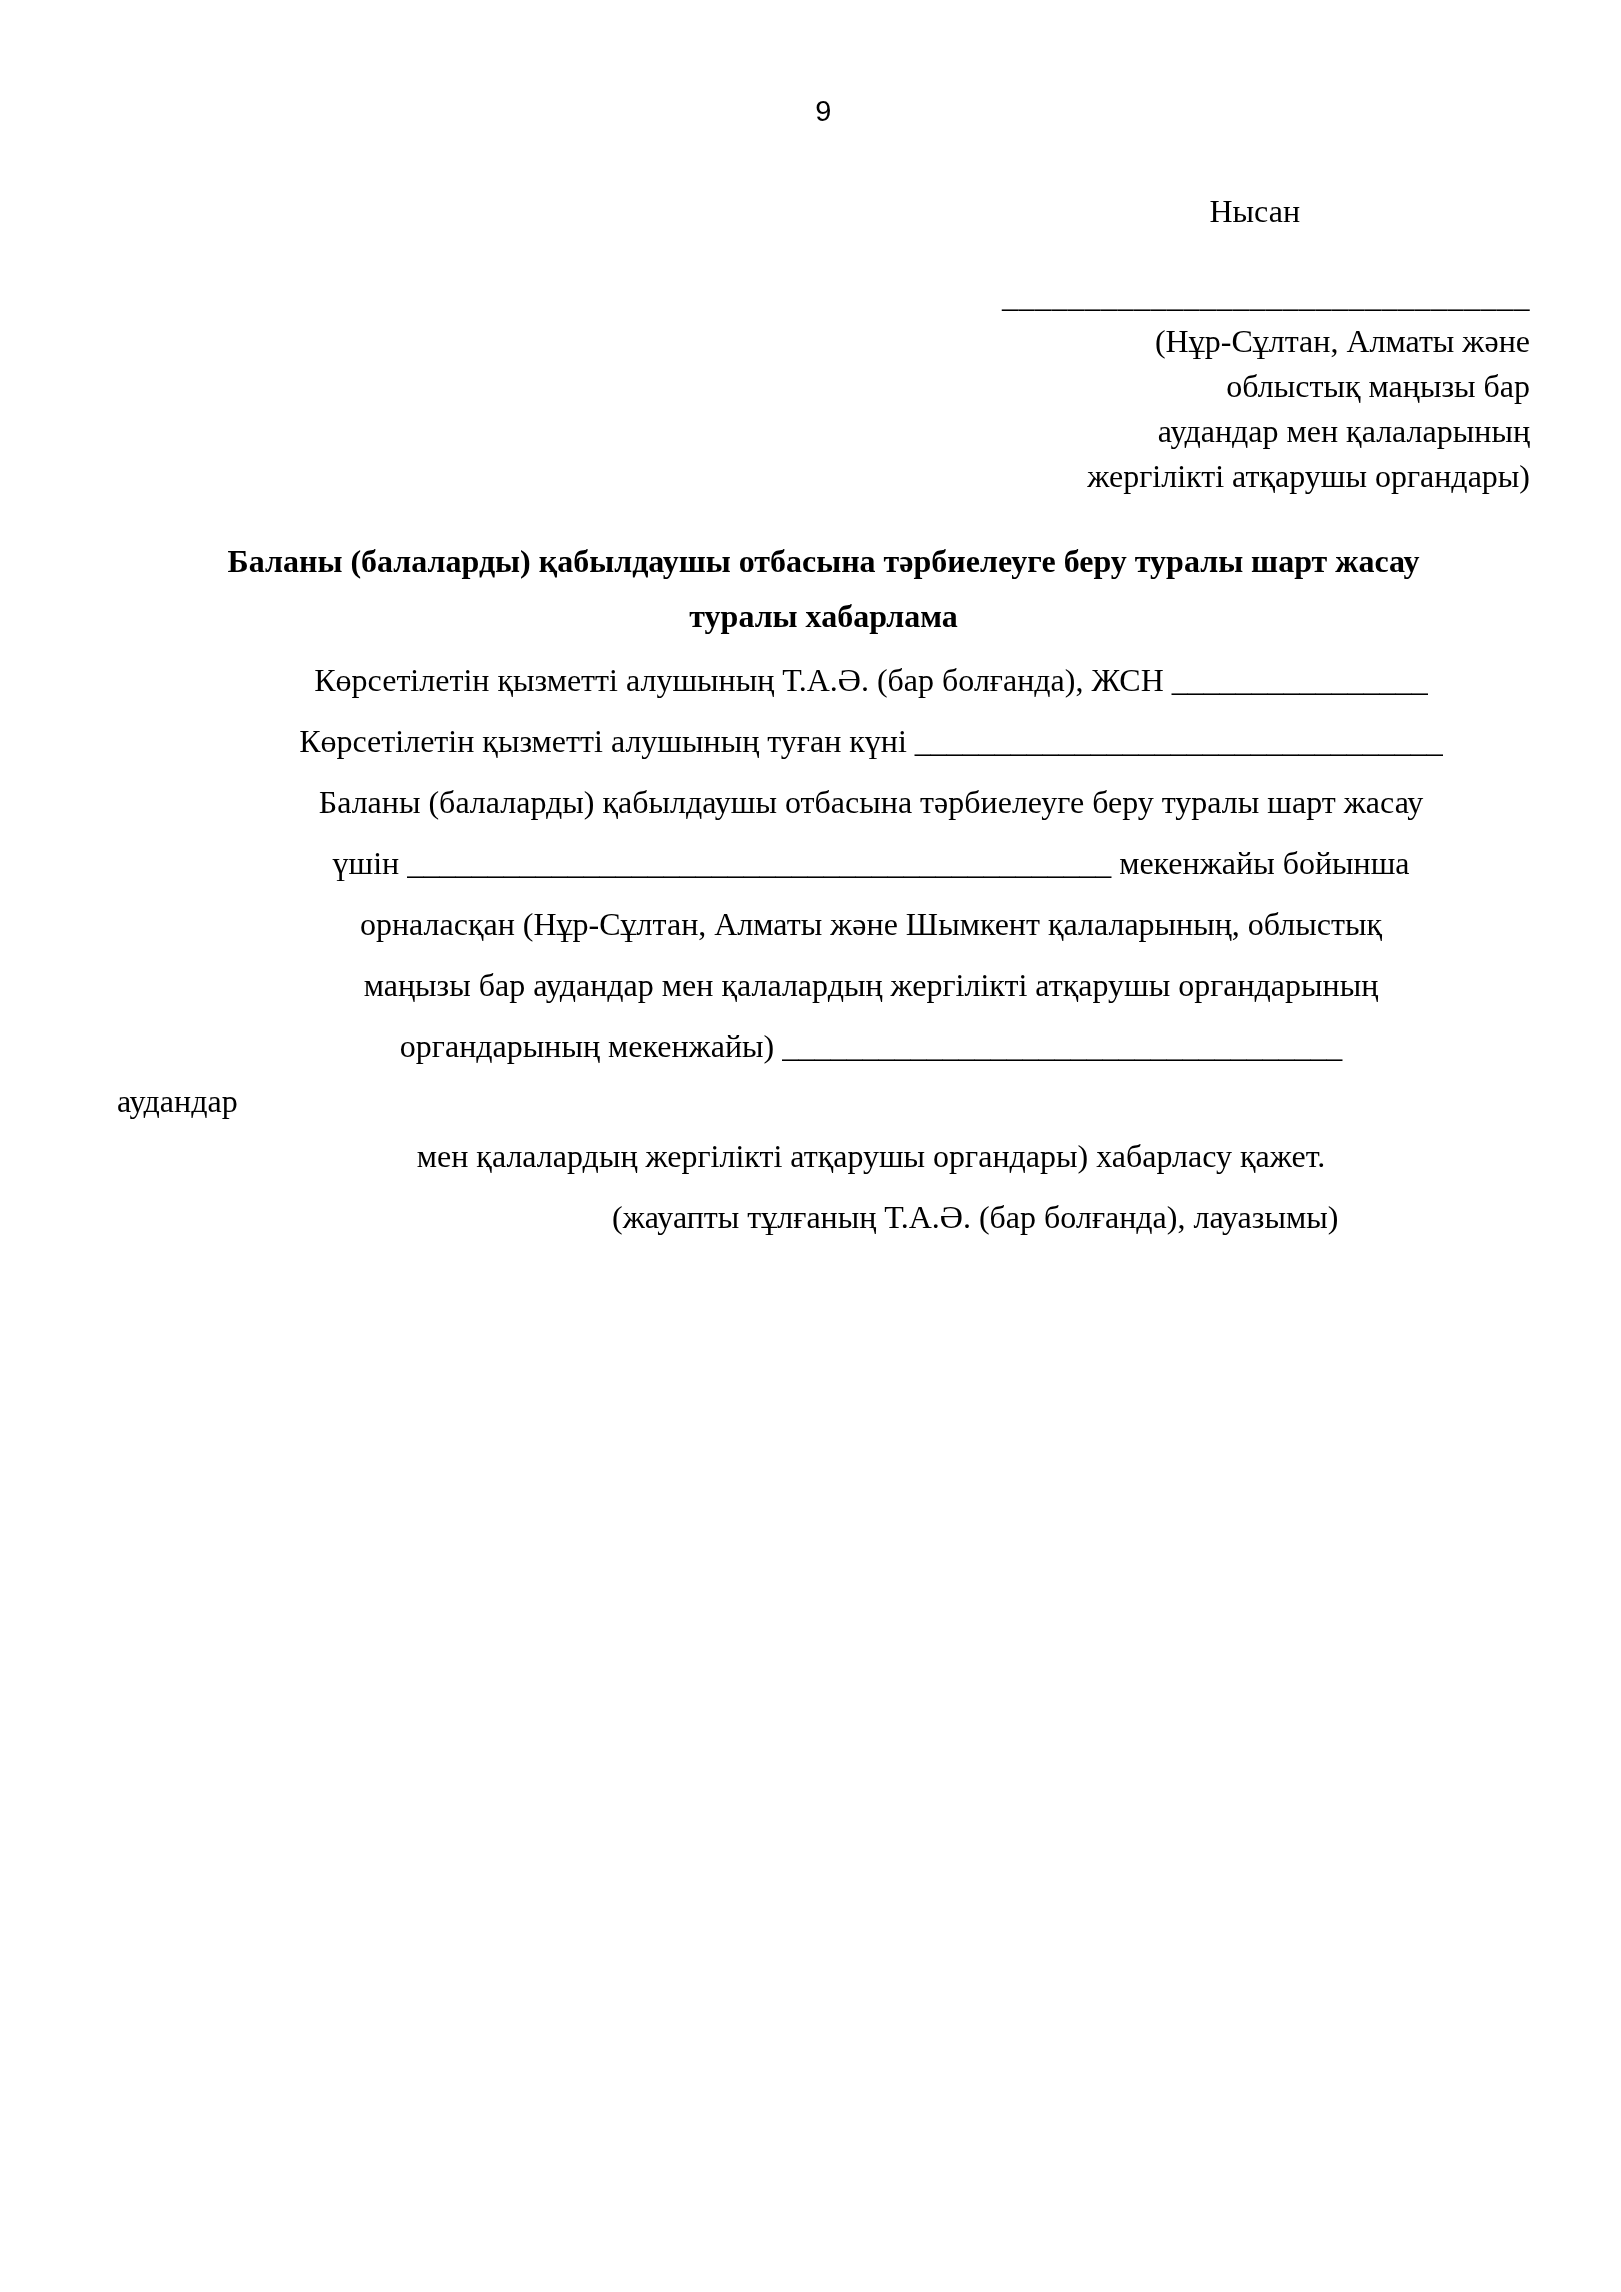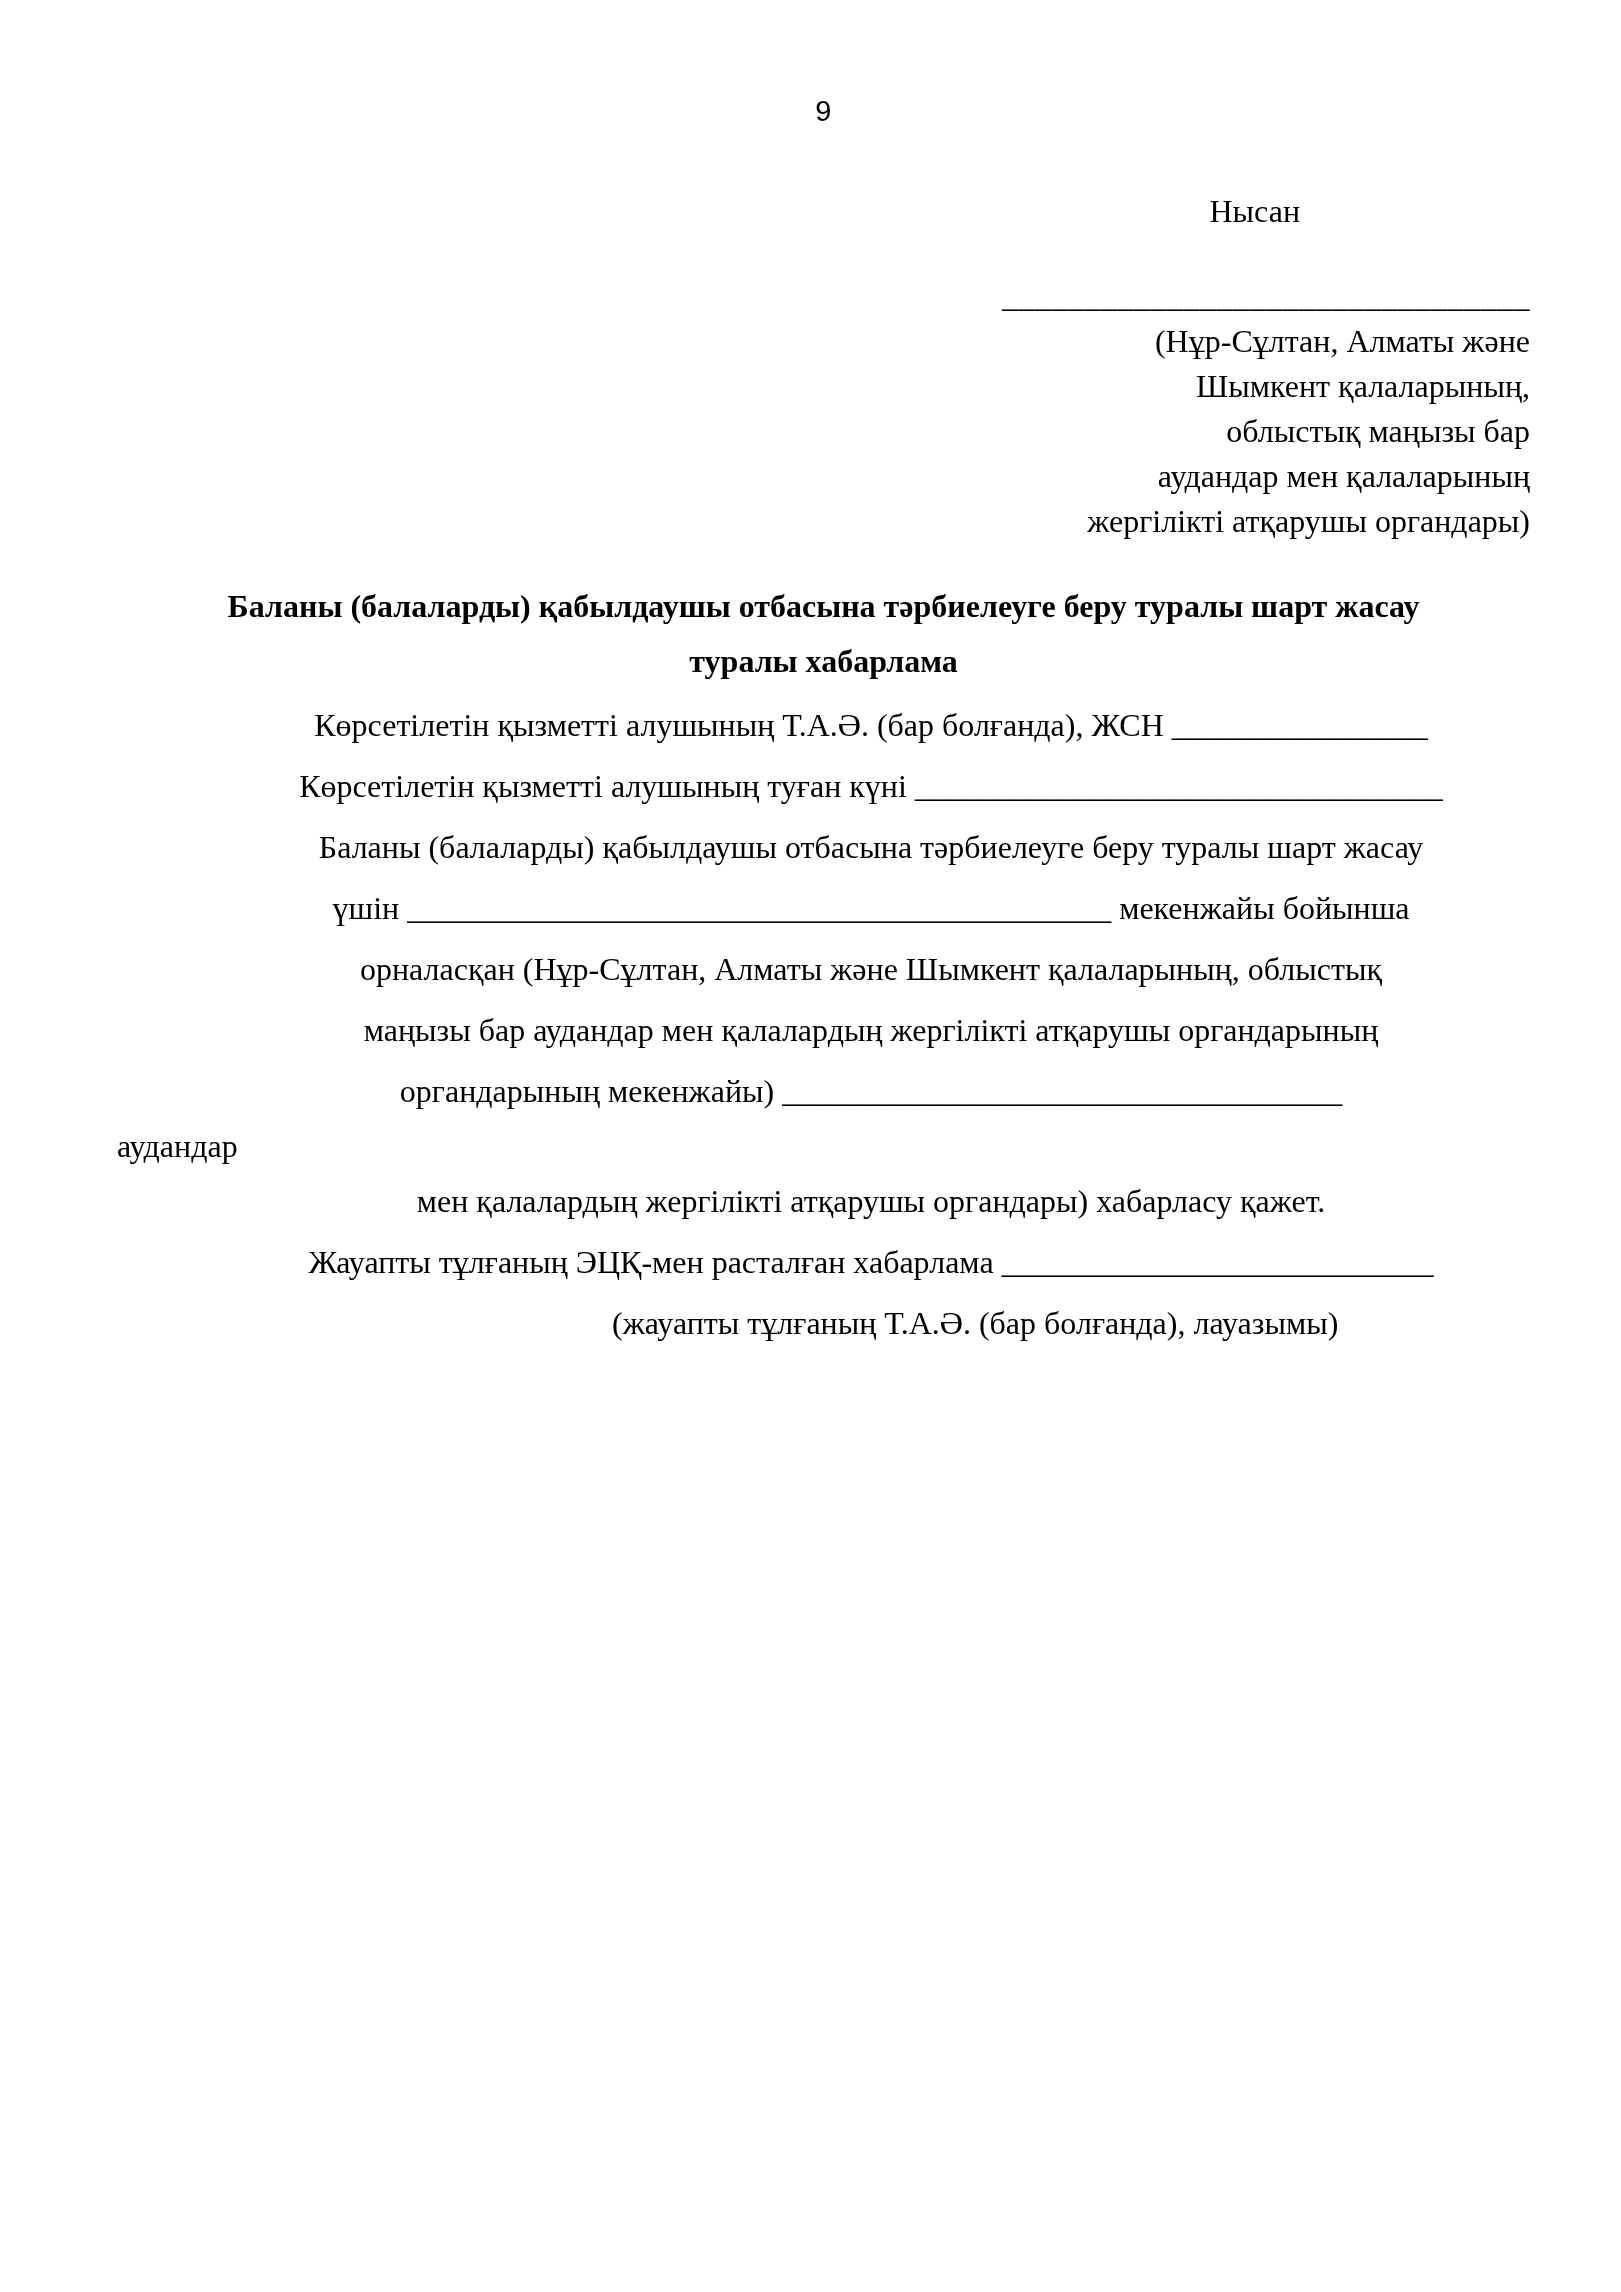--- a/index.html
+++ b/index.html
@@ -85,39 +85,37 @@
 <div class="page">
 
   <div class="page-number">9</div>
 
 
   <div class="form-label">Нысан</div>
 
   <div class="authority-block">
     <div class="authority-blank">________________________________</div>
     <div class="auth-line">(Нұр-Сұлтан, Алматы және</div>
-    <div class="auth-line">Шымкент қалаларының,</div>
     <div class="auth-line">облыстық маңызы бар</div>
     <div class="auth-line">аудандар мен қалаларының</div>
     <div class="auth-line">жергілікті атқарушы органдары)</div>
   </div>
 
   <div class="doc-title">
     <div class="title-line">Баланы (балаларды) қабылдаушы отбасына тәрбиелеуге беру туралы шарт жасау</div>
     <div class="title-line">туралы хабарлама</div>
   </div>
 
   <div class="doc-body">
     <div class="bl indent">Көрсетілетін қызметті алушының Т.А.Ә. (бар болғанда), ЖСН ________________</div>
     <div class="bl indent">Көрсетілетін қызметті алушының туған күні _________________________________</div>
     <div class="bl indent">Баланы (балаларды) қабылдаушы отбасына тәрбиелеуге беру туралы шарт жасау</div>
     <div class="bl indent">үшін ____________________________________________ мекенжайы бойынша</div>
     <div class="bl indent">орналасқан (Нұр-Сұлтан, Алматы және Шымкент қалаларының, облыстық</div>
     <div class="bl indent">маңызы бар аудандар мен қалалардың жергілікті атқарушы органдарының</div>
     <div class="bl indent">органдарының мекенжайы) ___________________________________</div>
     <div class="bl tight">аудандар</div>
     <div class="bl indent">мен қалалардың жергілікті атқарушы органдары) хабарласу қажет.</div>
-    <div class="bl indent">Жауапты тұлғаның ЭЦҚ-мен расталған хабарлама ___________________________</div>
     <div class="bl caption">(жауапты тұлғаның Т.А.Ә. (бар болғанда), лауазымы)</div>
   </div>
 
 </div>
 
 
 </body></html>

